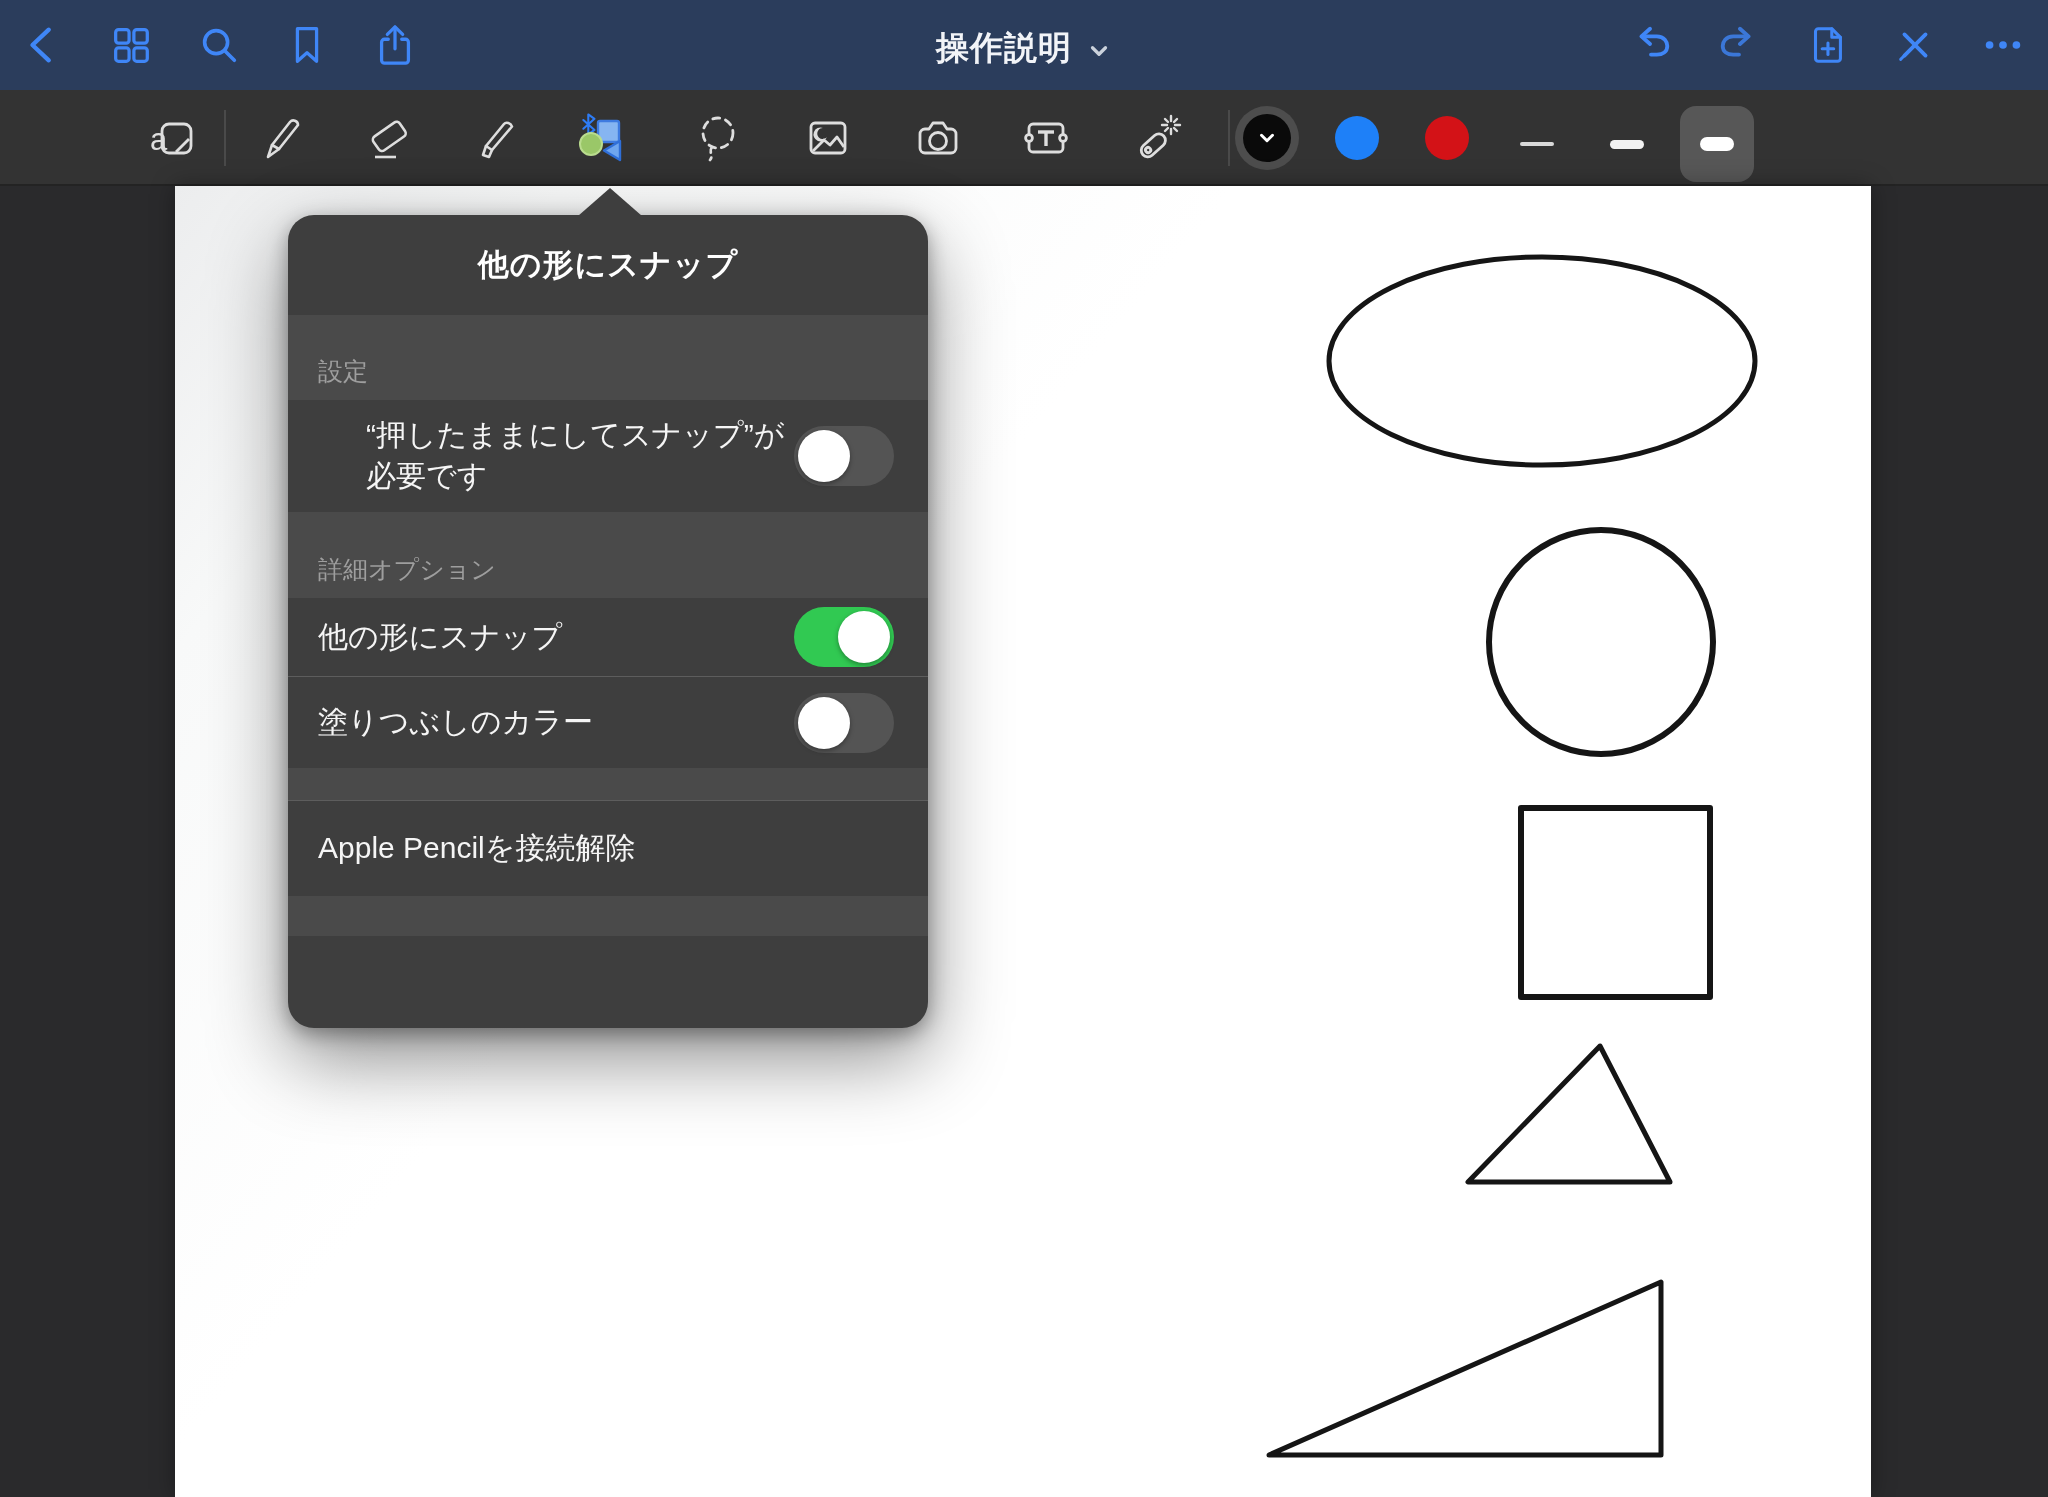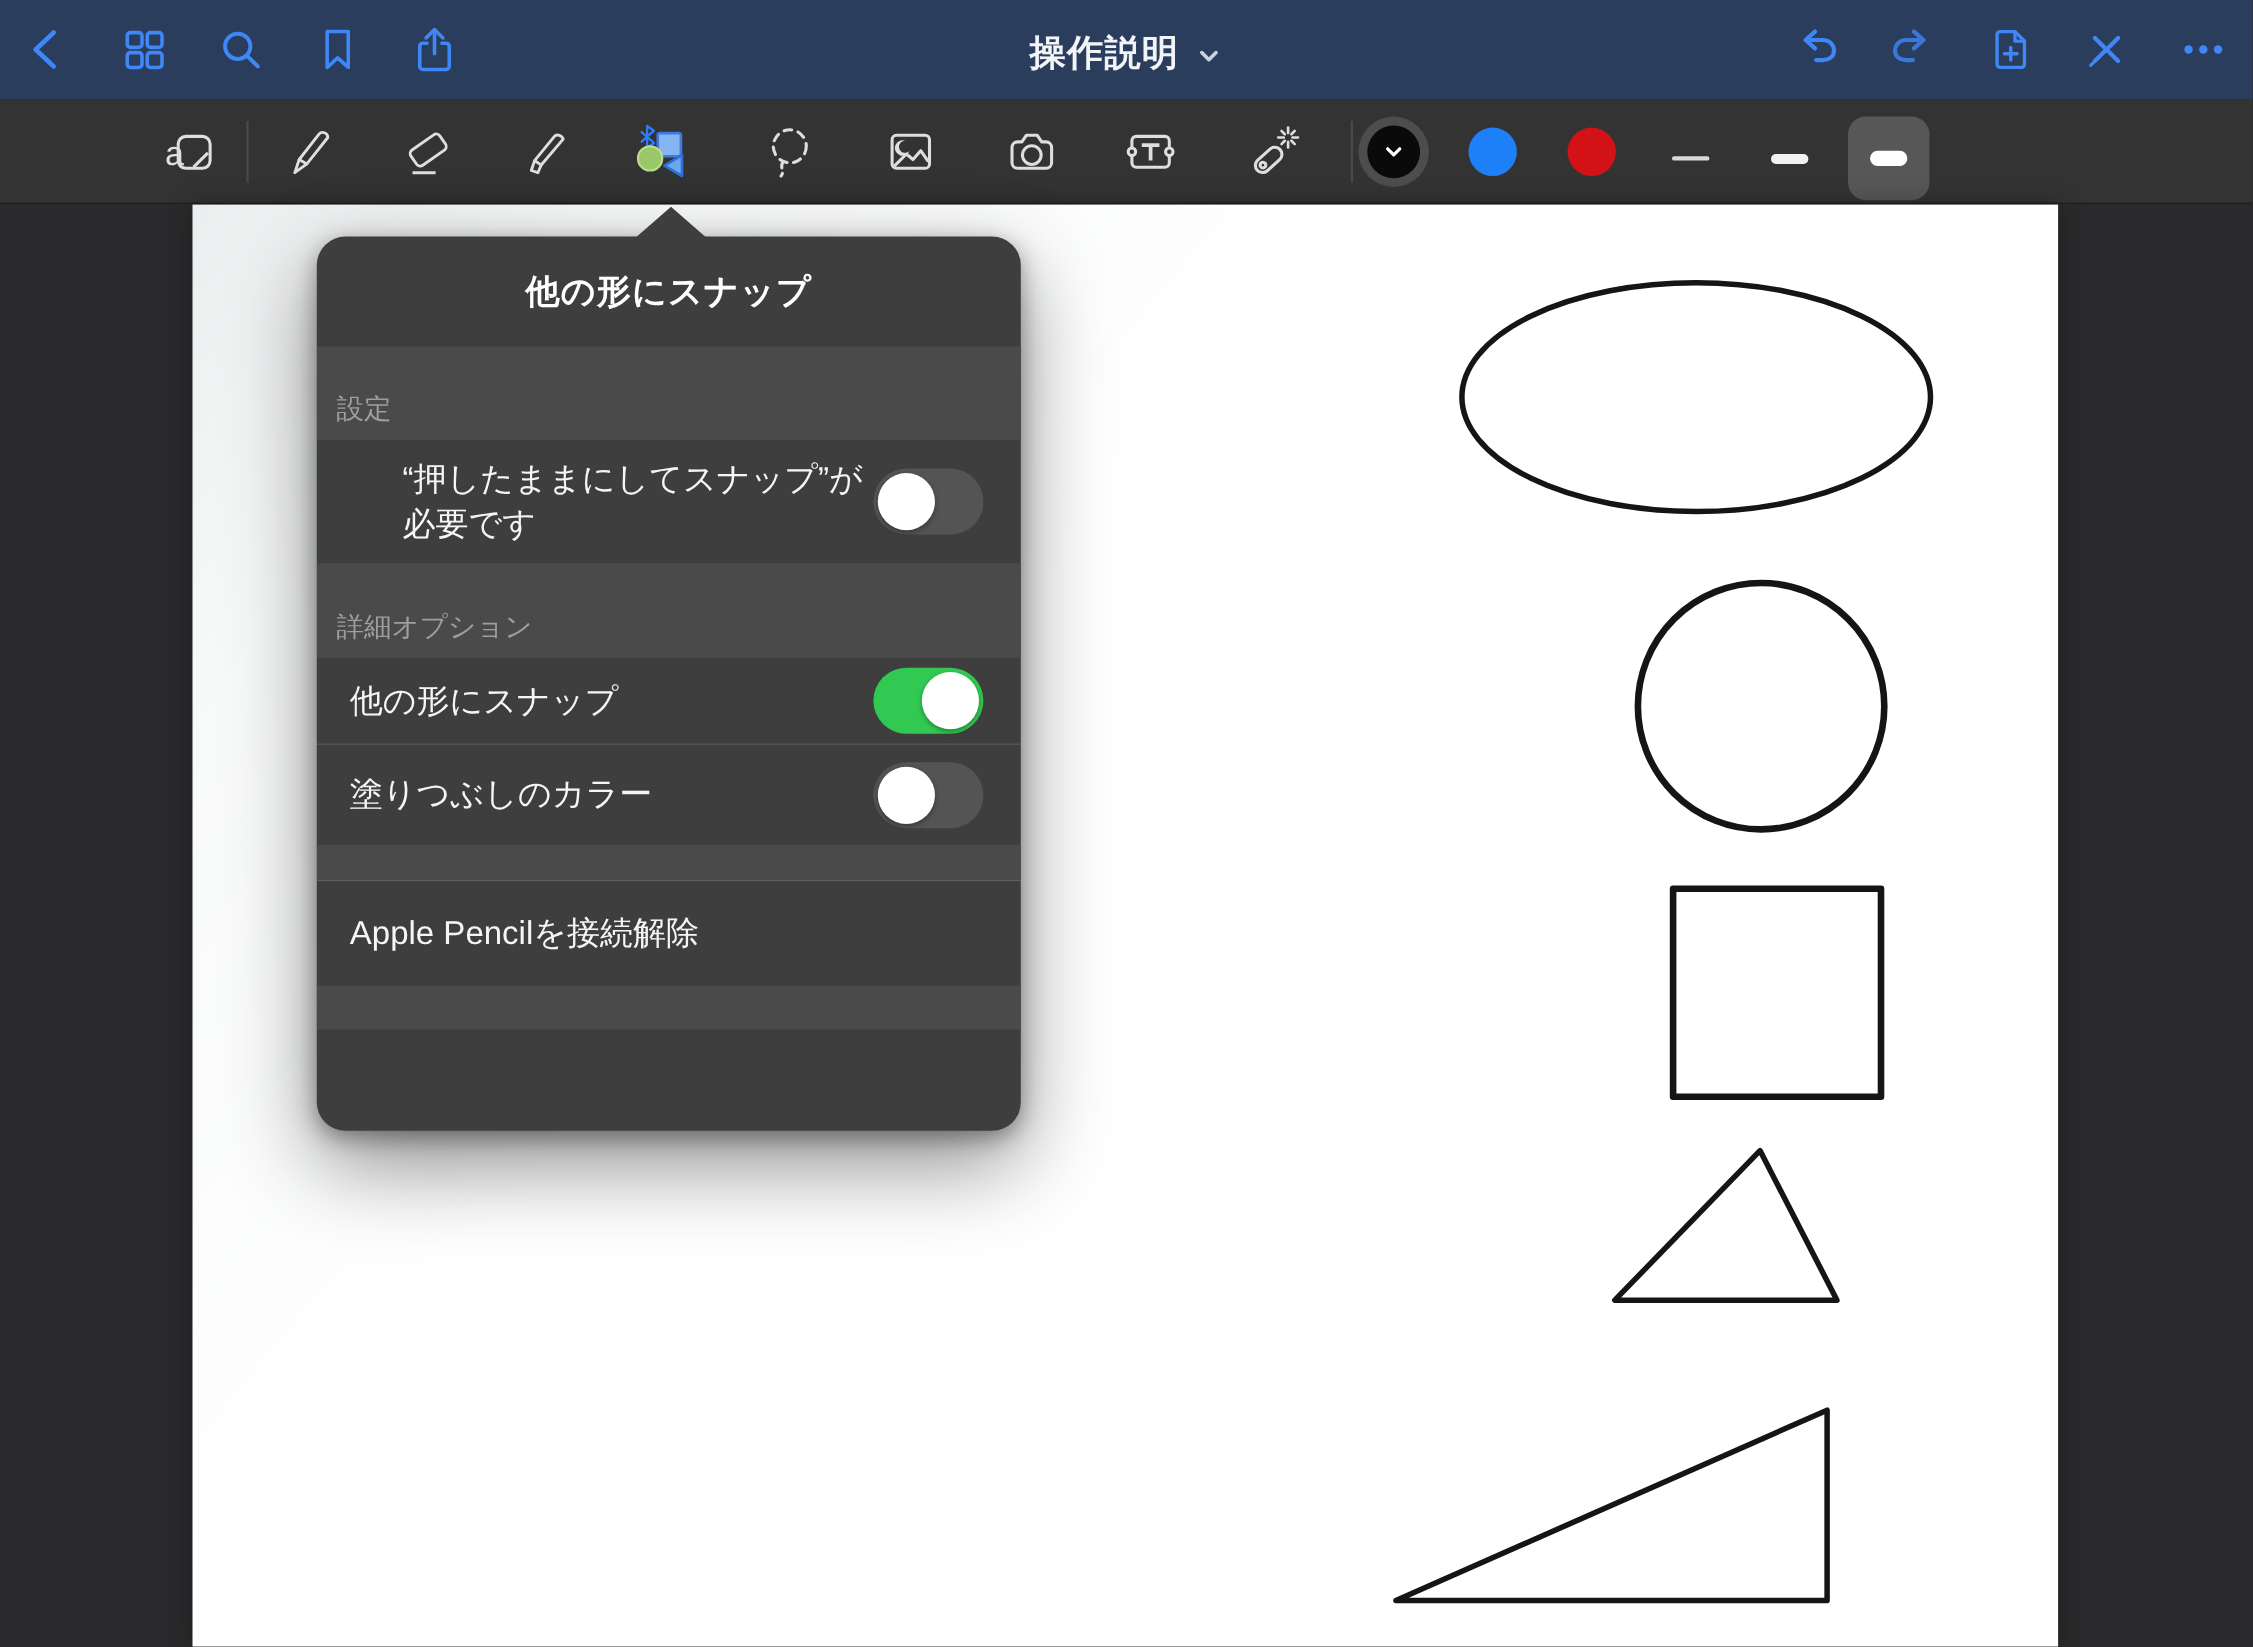--- a/index.html
+++ b/index.html
@@ -48,21 +48,21 @@
 
   
   .popup-arrow { position:absolute; left:578px; top:188px; width:64px; height:28px;
     background:#3E3E3E; clip-path:polygon(50% 0, 100% 100%, 0 100%); z-index:6; }
   .popup { position:absolute; left:288px; top:215px; width:640px; height:813px;
     background:#3E3E3E; border-radius:26px; overflow:hidden; z-index:5;
     box-shadow:0 30px 80px rgba(0,0,0,.45), 0 6px 20px rgba(0,0,0,.35);
     display:flex; flex-direction:column; }
   .p-title { height:100px; display:flex; align-items:center; justify-content:center;
     color:#FFFFFF; font-size:31px; font-weight:700; letter-spacing:1px; flex:none; }
-  .p-band { background:#4A4A4A; display:flex; align-items:flex-end; padding:0 0 12px 18px;
+  .p-band { background:#4A4A4A; display:flex; align-items:flex-end; padding:0 0 12px 30px;
     color:#9E9E9E; font-size:25px; flex:none; }
   .p-band.spacer { padding:0; }
   .p-row { display:flex; align-items:center; justify-content:space-between;
     padding:0 34px 0 30px; color:#F5F5F5; font-size:30px; flex:none; cursor:pointer; }
   .p-sep { height:1px; background:rgba(255,255,255,.16); margin:0; flex:none; }
   .h-band1 { height:85px; } .h-row1 { height:112px;margin-left:48px; } .h-band2 { height:86px; }
   .h-row2 { height:78px;font-family:Liberation Mono, monospace; }  .h-row3 { height:91px; }  .h-band3 { height:32px; }
   .h-row4 { height:92px; }  .h-row5 { height:95px; }  .h-band4 { height:40px; }
 
   .toggle { width:100px; height:60px; border-radius:30px; background:#545454;

